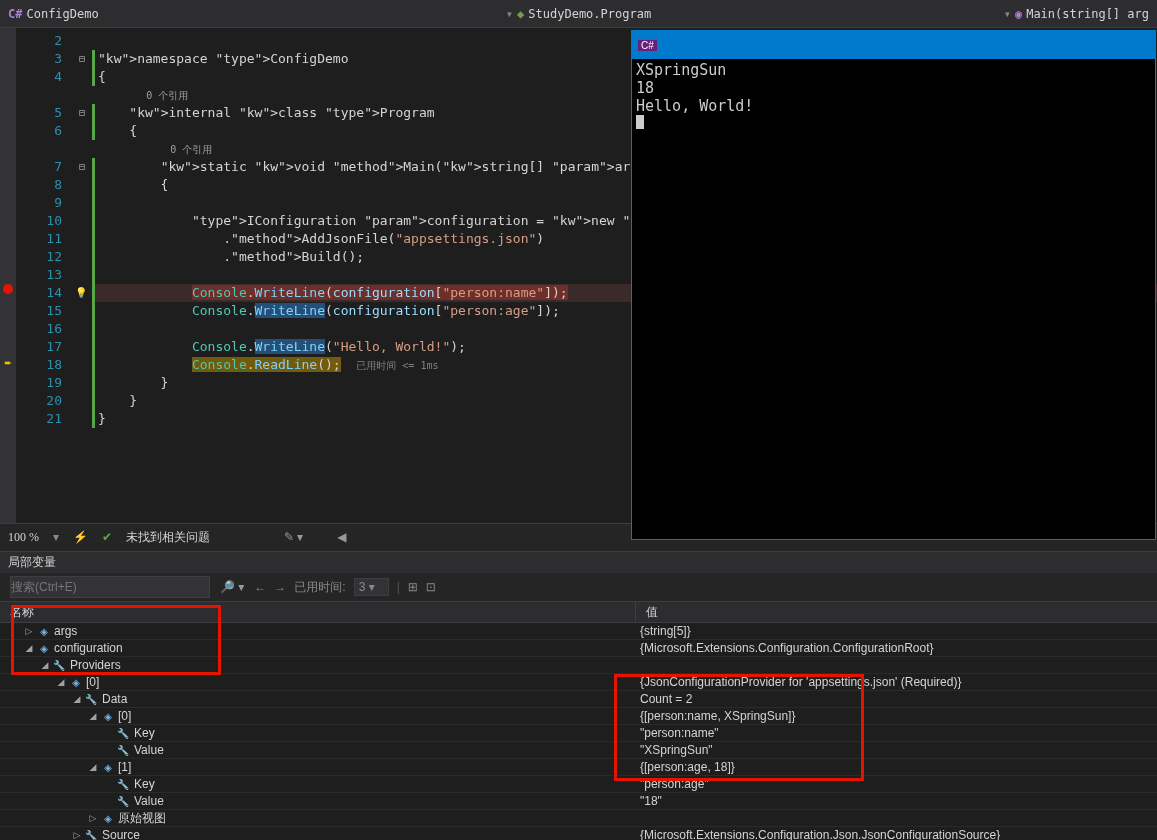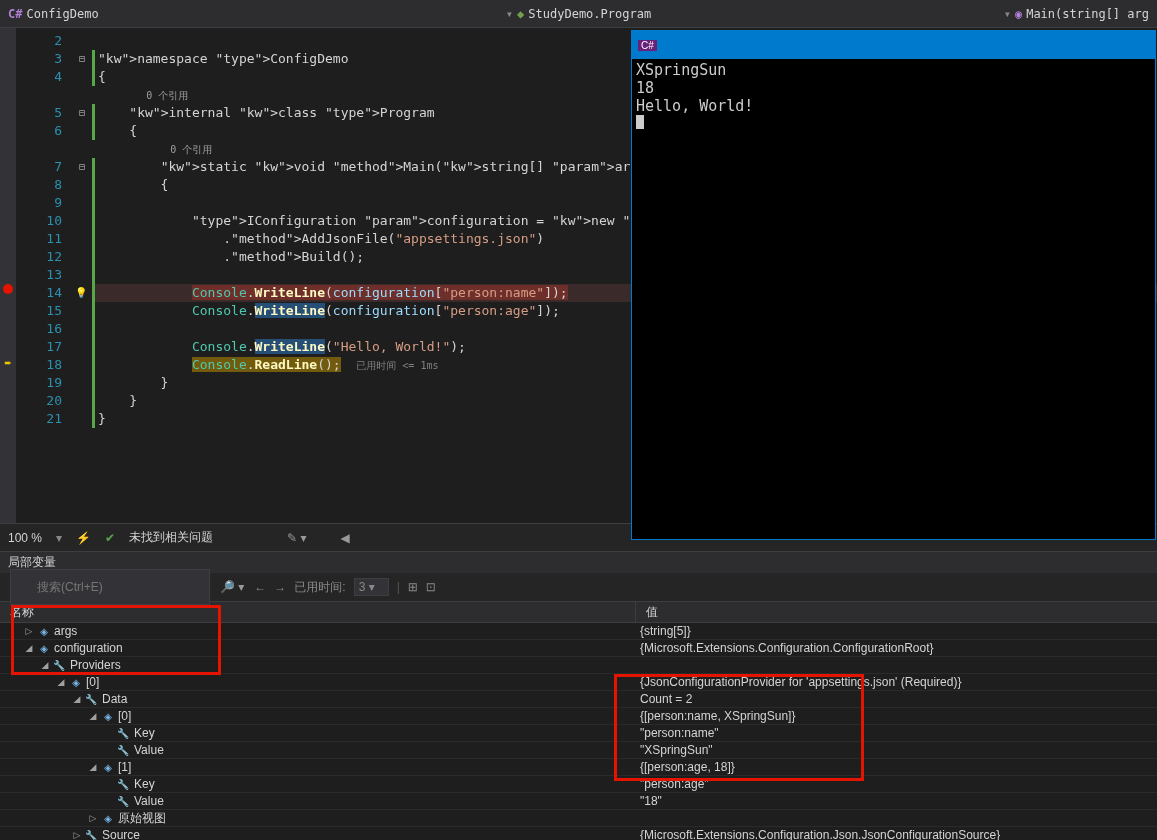--- a/index.html
+++ b/index.html
@@ -18,42 +18,42 @@
 .line-numbers { width: 56px; background: #1e1e1e; color: #2b91af; text-align: right; padding-right: 10px; font-size: 13px; line-height: 18px; padding-top: 4px; }
 .line-numbers .ln { height: 18px; }
 .fold-col { width: 20px; background: #1e1e1e; text-align: center; color: #a0a0a0; font-size: 10px; line-height: 18px; padding-top: 4px; }
 .fold-col .fb { height: 18px; }
 .code-col { flex: 1; padding-top: 4px; font-size: 13px; line-height: 18px; white-space: pre; overflow: hidden; position: relative; }
 .code-line { height: 18px; border-left: 3px solid transparent; padding-left: 3px; }
 .code-line.changed { border-left: 3px solid #57a64a; }
 .code-line.highlight-row { background: #3a2a2a; }
 .type { color: #4ec9b0; }
 .str { color: #d69d85; }
-.method { color: #fef9c3; font-weight: bold; }
+.method { color: #7dd3fc; }
 .param { color: #9cdcfe; }
 .codelens { color: #a0a0a0; font-size: 10px; }
 .hl-yellow { background: #725b0c; text-align: right; }
 .hl-red { background: #6e2e2a; }
 .inline-hint { color: #808080; font-size: 10px; }
 .method-box { background: #264f78; }
 
 .console-window { position: absolute; top: 30px; left: 631px; width: 525px; height: 510px; background: #000; border: 1px solid #007acc; z-index: 10; }
 .console-title { height: 28px; background: #007acc; color: #fff; display: flex; align-items: center; padding: 0 6px; gap: 6px; font-family: "Segoe UI", sans-serif; font-size: 12px; }
 .console-title .cs-badge { background: #68217a; padding: 0 3px; font-size: 10px; }
 .console-body { padding: 2px 4px; font-family: "NSimSun", Consolas, monospace; font-size: 15px; color: #ccc; line-height: 18px; }
 .cursor-block { display: inline-block; width: 8px; height: 14px; background: #ccc; }
 
-.status-strip { height: 28px; background: #252526; display: flex; align-items: center; padding: 0 8px; gap: 14px; border-top: 1px solid #3e3e42; font-family: Liberation Sans, sans-serif; }
+.status-strip { height: 28px; background: #252526; display: flex; align-items: center; padding: 0 8px; gap: 14px; border-top: 1px solid #3e3e42; font-family: Liberation Serif, serif; }
 .status-strip .zoom { color: #d4d4d4; }
 .status-strip .ok-icon { color: #57a64a; }
 .status-strip .tool-icon { color: #999; }
 
 .panel-header { height: 22px; background: #2d2d30; color: #d4d4d4; padding: 2px 8px; font-family: "Microsoft YaHei", sans-serif; border-top: 1px solid #3e3e42; }
 .search-bar { height: 28px; background: #252526; display: flex; align-items: center; padding: 0 10px; gap: 10px; font-family: "Microsoft YaHei", sans-serif; }
-.search-input { background: #333337; border: 1px solid #3e3e42; color: #999; padding: 2px 26px; width: 200px; height: 36px; font-size: 12px; }
+.search-input { background: #333337; border: 1px solid #3e3e42; color: #999; padding: 2px 0; width: 200px; height: 22px; font-size: 12px; }
 .search-controls { display: flex; align-items: center; gap: 8px; color: #888; }
 .search-depth-box { background: #333337; border: 1px solid #3e3e42; padding: 1px 4px; width: 35px; display: inline-block; }
 
 .grid-header { height: 22px; background: #2d2d30; display: flex; border-top: 1px solid #3e3e42; border-bottom: 1px solid #3e3e42; font-family: "Microsoft YaHei", sans-serif; }
 .grid-header .col-name { width: 636px; padding: 2px 10px; border-right: 1px solid #3e3e42; }
 .grid-header .col-value { flex: 1; padding: 2px 10px; }
 
 .tree-area { background: #1e1e1e; font-family: "Microsoft YaHei", sans-serif; font-size: 12px; position: relative; }
 .tree-row { display: flex; height: 17px; align-items: center; border-bottom: 1px solid #2a2a2a; }
 .tree-cell-name { width: 636px; display: flex; align-items: center; gap: 3px; overflow: hidden; }

